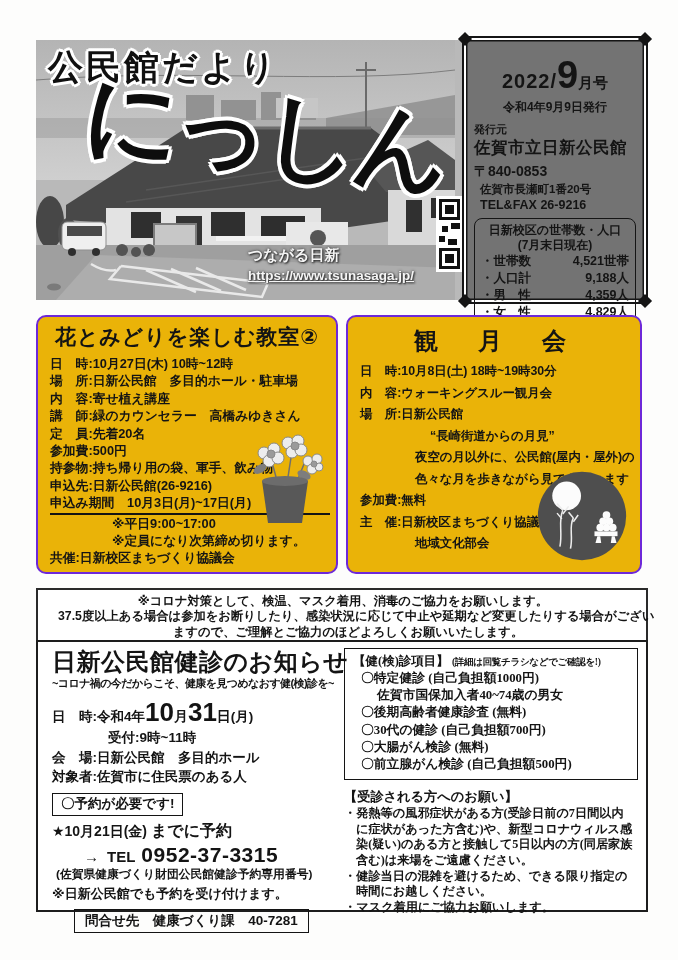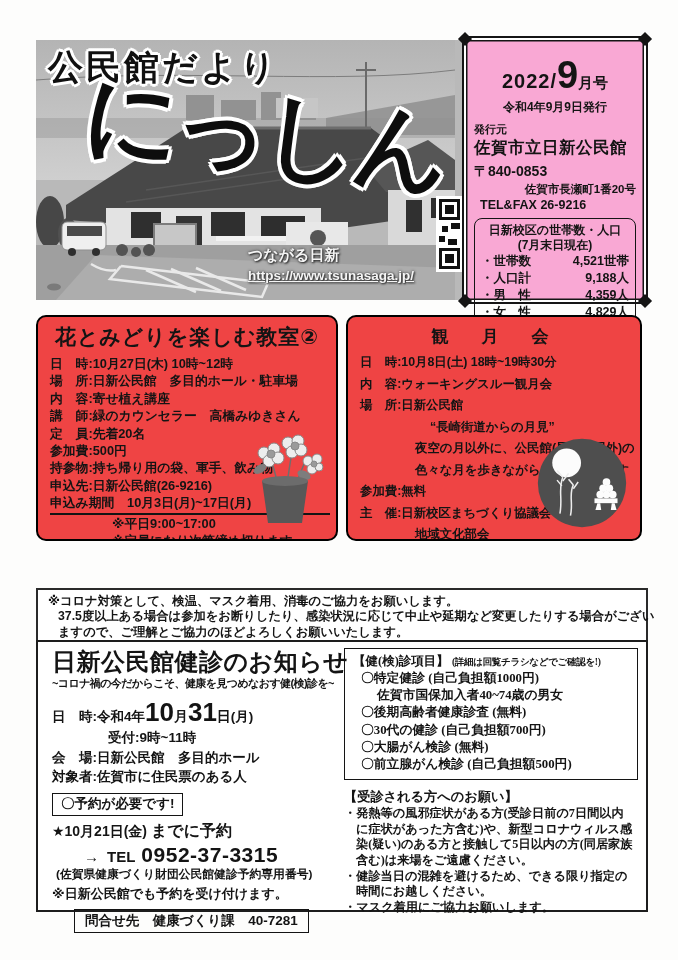--- a/index.html
+++ b/index.html
@@ -12,57 +12,57 @@
   .photo svg.scene{position:absolute;left:0;top:0;}
   .masthead{position:absolute;left:12px;top:4px;font-size:35px;font-weight:bold;letter-spacing:3px;color:#101010;
     text-shadow:-3px 0 #fff,3px 0 #fff,0 -3px #fff,0 3px #fff,-2px -2px #fff,2px -2px #fff,-2px 2px #fff,2px 2px #fff;}
   .big-title{position:absolute;left:48px;top:30px;font-size:94px;font-weight:bold;letter-spacing:-6px;color:#0d0d0d;transform:rotate(6deg);
     text-shadow:-4px 0 #fff,4px 0 #fff,0 -4px #fff,0 4px #fff,-3px -3px #fff,3px -3px #fff,-3px 3px #fff,3px 3px #fff;}
   .tagline{position:absolute;left:212px;top:206px;font-size:15px;font-weight:bold;color:#f5f5f5;text-shadow:0 0 3px #333,1px 1px 2px #222;}
   .photo-url{position:absolute;left:212px;top:228px;font-size:13.5px;font-weight:bold;color:#f5f5f5;text-decoration:underline;text-shadow:0 0 3px #333,1px 1px 2px #222;}
   .qr{position:absolute;right:10px;bottom:28px;width:76px;height:76px;background:#fff;}
 
   
-  .issue{position:absolute;left:462px;top:36px;width:186px;height:268px;background:#f9a8d4;border:2px solid #151515;
+  .issue{position:absolute;left:462px;top:36px;width:186px;height:268px;background:#737373;border:2px solid #151515;
     box-shadow:inset 0 0 0 2px #fff,inset 0 0 0 3.5px #151515;padding:0;box-sizing:border-box;}
   .orn{position:absolute;width:10px;height:10px;background:#151515;transform:rotate(45deg);}
   .orn.tl{left:-4px;top:-4px}.orn.tr{right:-4px;top:-4px}.orn.bl{left:-4px;bottom:-4px}.orn.br{right:-4px;bottom:-4px}
   .issue-inner{padding:16px 10px 6px 10px;}
   .issue-date{text-align:center;white-space:nowrap;}
   .issue-date .y{font-size:20px;font-weight:bold;letter-spacing:1px;}
   .issue-date .m{font-size:38px;font-weight:bold;}
   .issue-date .ms{font-size:15px;font-weight:bold;}
   .pubdate{text-align:center;font-size:12px;font-weight:bold;margin-top:2px;}
   .publabel{font-size:11px;font-weight:bold;margin-top:6px;}
   .publisher{font-size:16.5px;font-weight:bold;letter-spacing:0.5px;}
   .postal{font-size:14px;font-weight:bold;margin-top:4px;}
-  .addr{font-size:11.5px;font-weight:bold;margin-left:6px;margin-top:1px;text-align:right;}
+  .addr{font-size:11.5px;font-weight:bold;margin-left:6px;margin-top:1px;}
   .telfax{font-size:12.5px;font-weight:bold;margin-left:6px;margin-top:1px;}
   .stats{border:1.5px solid #151515;border-radius:8px;margin-top:6px;padding:4px 6px 5px 6px;}
   .stats .t{text-align:center;font-size:12px;font-weight:bold;line-height:15px;}
   .stat-row{display:flex;justify-content:space-between;font-size:12.5px;font-weight:bold;line-height:17px;}
 
   
-  .card{position:absolute;top:315px;height:226px;background:#ef4444;border:2px solid #000000;border-radius:10px;box-sizing:border-box;overflow:hidden;}
+  .card{position:absolute;top:315px;height:259px;background:#eab308;border:2px solid #6d28d9;border-radius:10px;box-sizing:border-box;overflow:hidden;}
   .card-left{left:36px;width:302px;}
   .card-right{left:346px;width:296px;}
   .card h2{margin:6px 8px 4px 8px;text-align:center;font-size:21px;letter-spacing:1px;}
-  .card-right h2{font-family:"Liberation Serif","DejaVu Serif",serif;font-size:17px;letter-spacing:8px;margin-top:8px;}
+  .card-right h2{font-family:"Liberation Serif","DejaVu Serif",serif;font-size:24px;letter-spacing:8px;margin-top:8px;}
   .rows{padding:0 6px 0 12px;}
   .row{white-space:nowrap;font-weight:bold;font-size:12.8px;line-height:17.4px;}
   .card-right .row{font-size:12.4px;line-height:21.5px;}
   .row.cont{padding-left:55px;}
   .row.cont2{padding-left:70px;}
   .row.period{border-bottom:2px solid #141414;padding-bottom:1px;}
   .row.note{padding-left:62px;}
   .flowerpot{position:absolute;right:8px;top:108px;}
   .moonpic{position:absolute;right:10px;bottom:8px;}
 
   
-  .corona{position:absolute;left:36px;top:588px;width:612px;box-sizing:border-box;border:2px solid #2a2a2a;background:#fff;padding:4px 8px 5px 10px;}
+  .corona{position:absolute;left:36px;top:588px;width:612px;box-sizing:border-box;border:2px solid #2a2a2a;background:#fff;padding:4px 8px 5px 10px;text-align:center;}
   .corona div{font-size:12.3px;font-weight:bold;line-height:15.3px;white-space:nowrap;}
   .corona .ind{padding-left:10px;}
 
   
   .checkup{position:absolute;left:36px;top:640px;width:612px;height:272px;box-sizing:border-box;border:2.5px solid #1d1d1d;background:#fff;display:flex;}
   .ck-left{width:306px;box-sizing:border-box;padding:6px 4px 4px 14px;}
   .ck-title{font-size:24px;font-weight:bold;line-height:28px;letter-spacing:0.5px;white-space:nowrap;}
   .ck-sub{font-size:11px;font-weight:bold;letter-spacing:-0.6px;line-height:15px;white-space:nowrap;}
   .ck-date{margin-top:6px;white-space:nowrap;}
   .ck-date .lbl{font-size:13.5px;font-weight:bold;}

